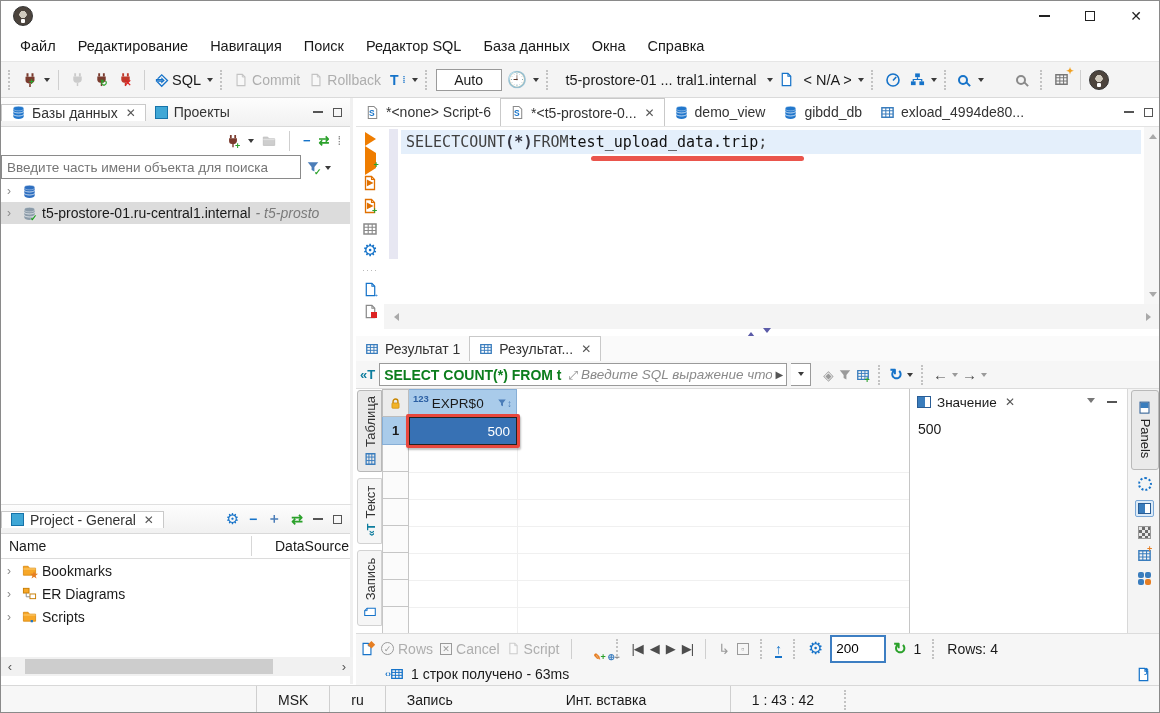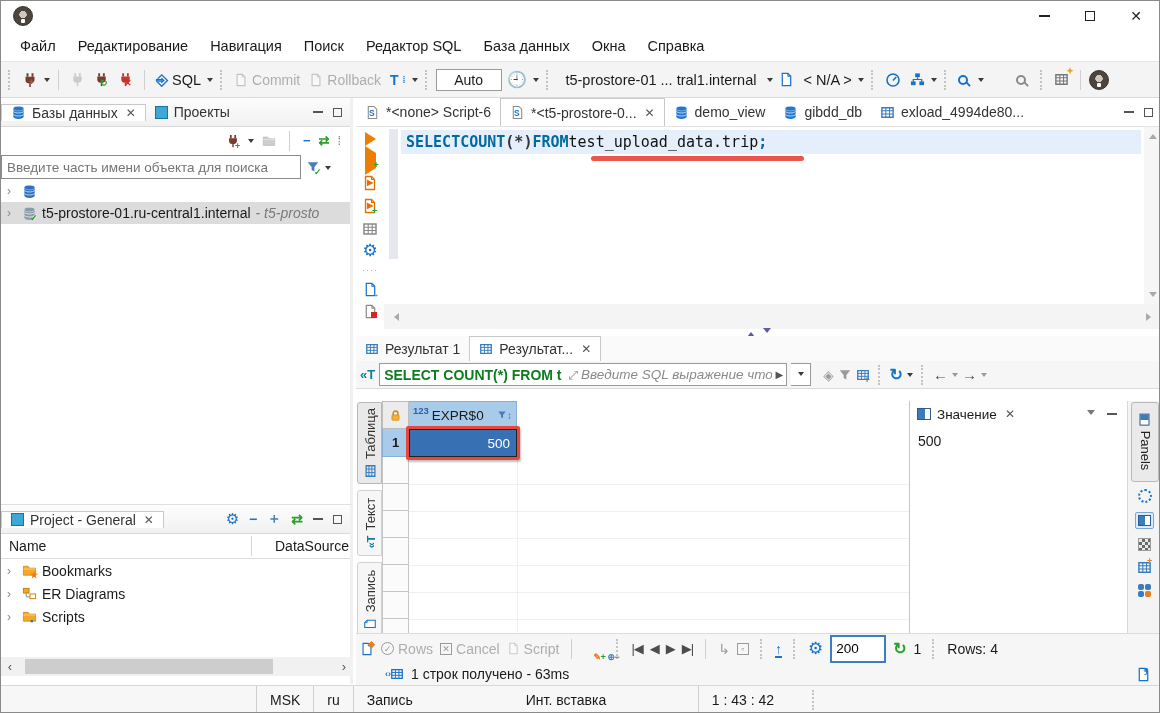--- a/index.html
+++ b/index.html
@@ -58,41 +58,41 @@
 .hscroll{position:absolute;left:0;bottom:8px;width:352px;height:19px;background:#f1f1f1;display:flex;align-items:center}
 .thumb{height:15px;background:#cdcdcd;margin-left:6px;width:248px}
 .sarr{color:#555;font-size:13px;width:18px;text-align:center}
 
 .edittabs{left:355px;top:97px;width:805px;height:29px;background:#fff;border-bottom:1px solid #e3e3e3;display:flex;align-items:stretch;font-size:14px}
 .editor{left:355px;top:126px;width:805px;height:177px;background:#fff}
 .estrip{position:absolute;left:0;top:0;width:28px;height:177px;display:flex;flex-direction:column;align-items:center;gap:7px;padding-top:5px}
 .tri{width:0;height:0;border-left:11px solid #ef7d00;border-top:7px solid transparent;border-bottom:7px solid transparent;flex:none}
 .gutterbar{position:absolute;left:33px;top:2px;width:9px;height:130px;background:#e7e7f2}
 .codeline{position:absolute;left:45px;top:3px;right:20px;height:24px;background:#e4effb;font:15px "DejaVu Sans Mono",monospace;display:flex;align-items:center;padding-left:5px;white-space:pre}
-.kw{color:#0369a1;font-weight:bold}
+.kw{color:#404040;font-weight:normal}
 .pn{color:#34343f;font-weight:bold}
 .idn{color:#111}
 .ann-underline{position:absolute;left:235px;top:29px;width:213px;height:5px;background:#e8473d;border-radius:3px;opacity:.92}
 .vscroll{position:absolute;right:0;top:0;width:17px;height:177px;background:#f6f6f6;display:flex;flex-direction:column;justify-content:space-between;align-items:center;padding:3px 0}
 .tr-u{width:0;height:0;border:4px solid transparent;border-bottom:5px solid #a9a9a9}
 .tr-d{width:0;height:0;border:4px solid transparent;border-top:5px solid #a9a9a9}
 .tr-l{width:0;height:0;border:4px solid transparent;border-right:5px solid #a9a9a9}
 .tr-r{width:0;height:0;border:4px solid transparent;border-left:5px solid #a9a9a9}
 .ehscroll{left:383px;top:303px;width:777px;height:25px;background:#f4f4f4;justify-content:space-between;padding:0 6px}
 .sash{left:355px;top:328px;width:805px;height:7px;display:flex;justify-content:center;gap:8px;align-items:center}
 .sash .u{width:0;height:0;border:4px solid transparent;border-bottom:5px solid #5b5ba8}
 .sash .d{width:0;height:0;border:4px solid transparent;border-top:5px solid #5b5ba8}
 
 .restabs{left:355px;top:335px;width:805px;height:25px;background:#fafafa;display:flex;align-items:stretch;font-size:14px}
 .filterbar{left:355px;top:360px;width:805px;height:28px;background:#f6f6f6;border-bottom:1px solid #dcdcdc;gap:4px;padding-left:4px;font-size:13.5px}
 .fbox{display:flex;align-items:center;height:23px;border:1px solid #9a9a9a;background:#fff;width:408px;overflow:hidden}
 .fquery{color:#0c7d1d;font-weight:bold;white-space:nowrap;padding:0 4px;font-size:14px}
 .fplace{color:#8a8a8a;font-style:italic;white-space:nowrap;overflow:hidden;flex:1}
 .fdd{height:23px;width:20px;border:1px solid #9a9a9a;border-left:none;background:#fff;display:flex;align-items:center;justify-content:center}
-.gridarea{left:355px;top:400px;width:805px;height:244px;background:#fff}
+.gridarea{left:355px;top:388px;width:805px;height:244px;background:#fff}
 .vtab{position:absolute;left:1px;width:25px;background:#f6f6f6;border:1px solid #d2d2d2;border-radius:3px 0 0 3px}
 .vtab.sel{background:#e9e9e9;border-color:#b8b8b8}
 .vtab .rot{position:absolute;top:50%;left:50%;transform:translate(-50%,-50%) rotate(-90deg);display:flex;align-items:center;gap:5px;white-space:nowrap;font-size:13px;color:#333}
 .rowhdr{position:absolute;left:26px;top:0;width:27px}
 .rhc{width:27px;height:27px;border:1px solid #c6c6c6;border-top:none;background:#fbfbfb}
 .gheader{position:absolute;left:26px;top:0;height:28px;display:flex}
 .cornercell{width:27px;height:28px;background:#ececec;border:1px solid #bdbdbd;display:flex;align-items:center;justify-content:center}
 .colhdr{width:108px;height:28px;background:#a9cbea;border:1px solid #86aed6;border-left:none;display:flex;align-items:center;padding:0 4px;gap:3px;font-size:13.5px}
 .t123{color:#2b5fa3;font-size:9.5px;font-weight:bold;align-self:flex-start;margin-top:3px}
 .rownum{width:27px;height:28px;background:#a9cbea;border:1px solid #86aed6;border-top:none;display:flex;align-items:center;justify-content:center;font-weight:bold}
@@ -111,21 +111,21 @@
 
 .resbar{left:355px;top:632px;width:805px;height:30px;background:#f6f6f6;border-top:1px solid #dcdcdc;gap:7px;padding-left:4px;font-size:14px}
 .lines3{width:13px;height:10px;background:repeating-linear-gradient(#4080c0 0 2px,transparent 2px 4px);flex:none;position:relative}
 .navg{color:#4d4d4d;font-size:13px;letter-spacing:-1px}
 .fetch{width:56px;height:28px;border:2px solid #3d7ec2;font:13.5px "Liberation Sans",sans-serif;padding:0 4px;outline:none}
 .circ{width:13px;height:13px;border-radius:50%;border:1.5px solid #9a9a9a;display:flex;align-items:center;justify-content:center;font-size:9px;color:#9a9a9a;flex:none}
 .boxic{width:12px;height:12px;border:1.5px solid #9a9a9a;display:flex;align-items:center;justify-content:center;font-size:9px;color:#9a9a9a;flex:none}
 .resstatus{left:355px;top:662px;width:805px;height:22px;background:#f6f6f6;gap:7px;padding-left:34px;font-size:14px}
 
 .statusbar{left:0;top:684px;width:1160px;height:28px;background:#f7f7f7;border-top:1px solid #d8d8d8;display:flex;align-items:center;font-size:14px}
-.sseg{border-left:1px solid #cfcfcf;height:100%;display:flex;align-items:center;padding:0 13px}
+.sseg{border-left:1px solid #cfcfcf;height:100%;display:flex;align-items:center;padding:0 21px}
 .upld{color:#1673c9;font-weight:bold;font-size:14px;position:relative;line-height:10px}
 .upld::after{content:"";position:absolute;left:0;right:0;bottom:-4px;height:2px;background:#1673c9}
 .gearg{color:#1673c9;font-size:15px;line-height:14px}
 .checker{width:13px;height:13px;background:conic-gradient(#6b6b6b 25%,#e8e8e8 0 50%,#6b6b6b 0 75%,#e8e8e8 0);background-size:6px 6px;border:1px solid #999}
 </style>
 </head>
 <body>
 
 <svg width="0" height="0" style="position:absolute">
 <defs>

